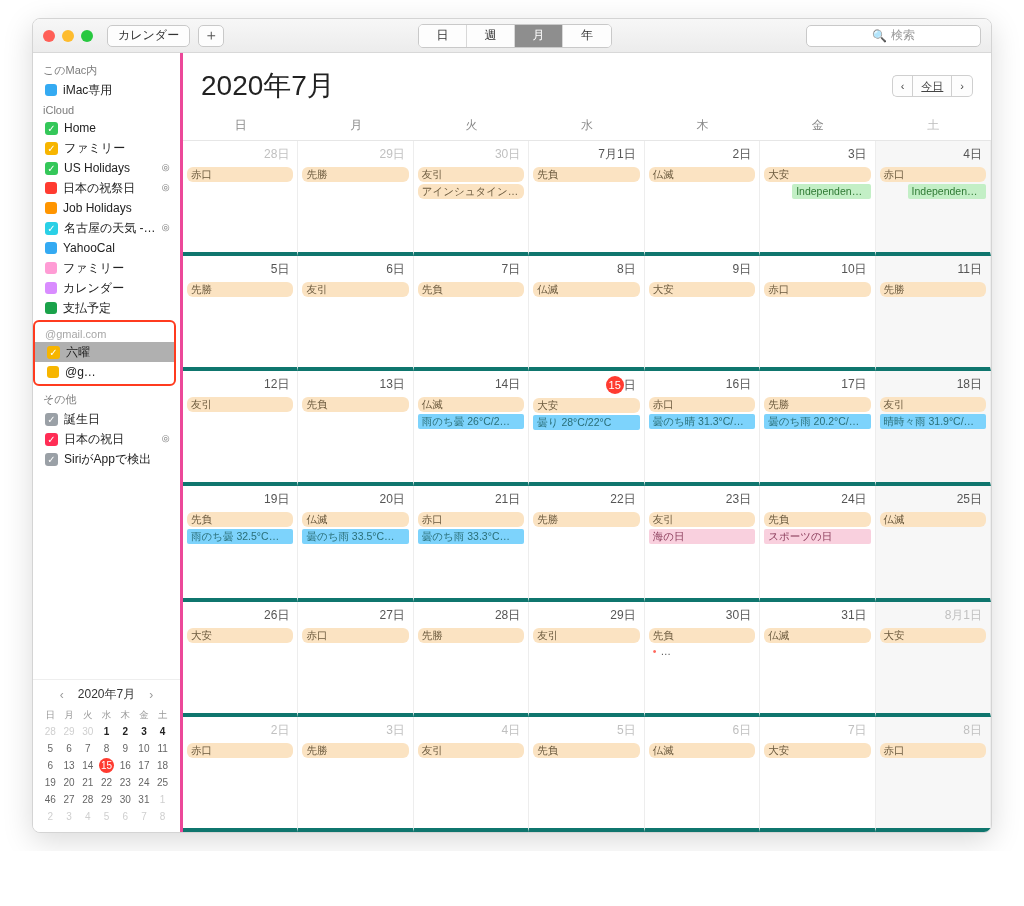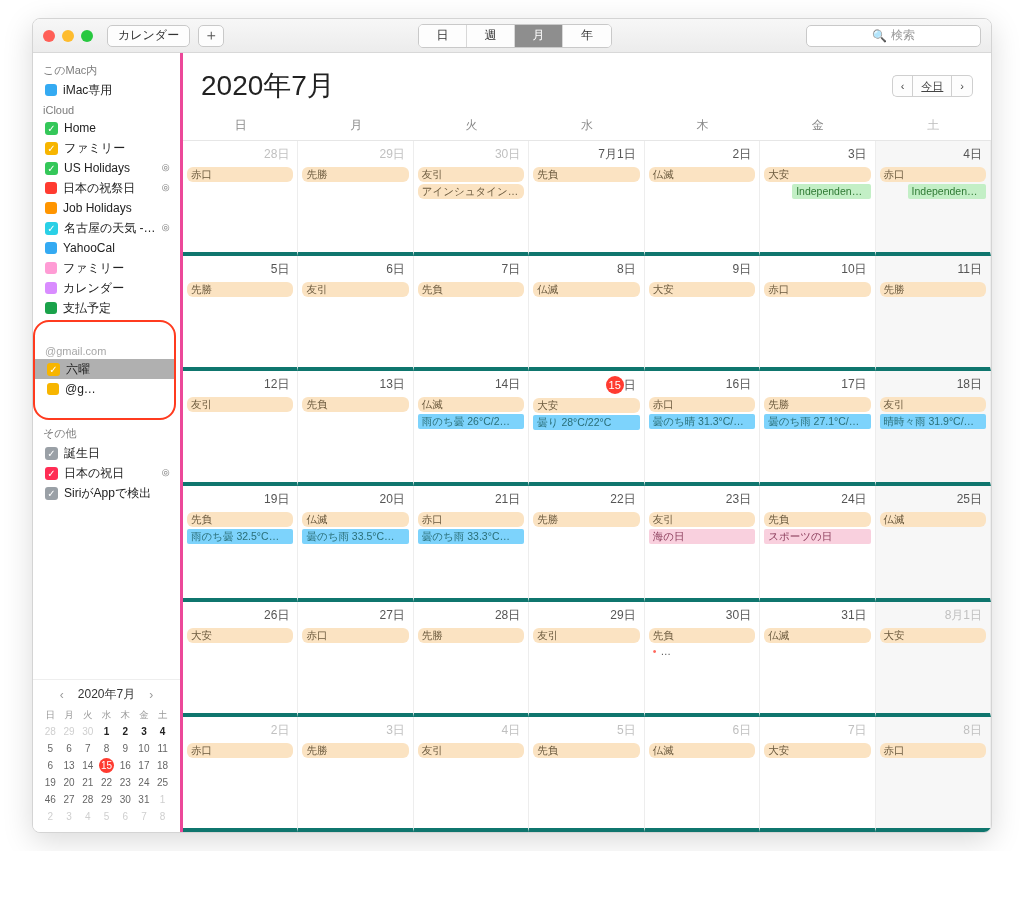--- a/index.html
+++ b/index.html
@@ -18,21 +18,21 @@
   .search { margin-left:auto; width:175px; height:22px; border:1px solid #c9c9c9; border-radius:5px; background:#fff; display:flex; align-items:center; justify-content:center; color:#999; gap:4px; font-size:12px;}
   .content { flex:1; display:flex; min-height:0;}
   .sidebar { width:150px; border-right:3px solid #ec4899; background:#fff; padding:6px 0 0 0; font-size:12px; display:flex; flex-direction:column;}
   .sb-section-label { color:#7b7b7b; font-size:11px; padding:4px 10px 2px 10px;}
   .sb-item { display:flex; align-items:center; gap:6px; padding:3px 10px 3px 12px; height:20px;}
   .sb-item.selected { background:#b0b0b0; }
   .sb-checkbox { width:13px; height:13px; border-radius:3px; display:flex; align-items:center; justify-content:center; color:#fff; font-size:10px; flex:0 0 13px;}
   .sb-square { width:12px; height:12px; border-radius:3px; flex:0 0 12px;}
   .sb-label { white-space:nowrap; overflow:hidden; text-overflow:ellipsis; flex:1;}
   .rss-icon { color:#8a8a8a; font-size:10px; transform:rotate(-45deg);}
-  .highlight-box { border:2.5px solid #ff3b1f; border-radius:16px; margin:2px 4px 2px 0; padding:19px 0;}
+  .highlight-box { border:2.5px solid #ff3b1f; border-radius:6px; margin:2px 4px 2px 0; padding:2px 0;}
   .sb-account { color:#a7a7a7; font-size:11px; padding:4px 10px 2px 10px; white-space:nowrap; overflow:hidden; text-overflow:ellipsis;}
   .main { flex:1; display:flex; flex-direction:column; min-width:0;}
   .main-header { display:flex; align-items:center; padding:14px 18px 8px 18px;}
   .main-title { font-size:28px; font-weight:400; color:#222;}
   .nav-group { margin-left:auto; display:flex; gap:0;}
   .nav-btn { height:22px; border:1px solid #cfcfcf; background:#fdfdfd; padding:0 8px; font-size:11px; color:#444; display:flex; align-items:center; cursor:pointer;}
   .nav-btn:first-child{border-radius:5px 0 0 5px; border-right:none;}
   .nav-btn:last-child{border-radius:0 5px 5px 0; border-left:none;}
   .nav-btn.mid{border-radius:0;text-decoration:underline;}
   .weekday-row { display:grid; grid-template-columns:repeat(7,1fr); border-bottom:1px solid #e6e6e6;}
@@ -330,21 +330,21 @@
             <div class="event ev-cyan">曇り 28°C/22°C</div>
           </div>
           <div class="cell">
             <div class="date-num">16日</div>
             <div class="event ev-orange">赤口</div>
             <div class="event ev-cyan">曇のち晴 31.3°C/…</div>
           </div>
           <div class="cell">
             <div class="date-num">17日</div>
             <div class="event ev-orange">先勝</div>
-            <div class="event ev-cyan">曇のち雨 27.1°C/…</div>
+            <div class="event ev-cyan">曇のち雨 20.2°C/…</div>
           </div>
           <div class="cell sat">
             <div class="date-num">18日</div>
             <div class="event ev-orange">友引</div>
             <div class="event ev-cyan">晴時々雨 31.9°C/…</div>
           </div>
           <div class="cell">
             <div class="date-num">19日</div>
             <div class="event ev-orange">先負</div>
             <div class="event ev-cyan">雨のち曇 32.5°C…</div>

